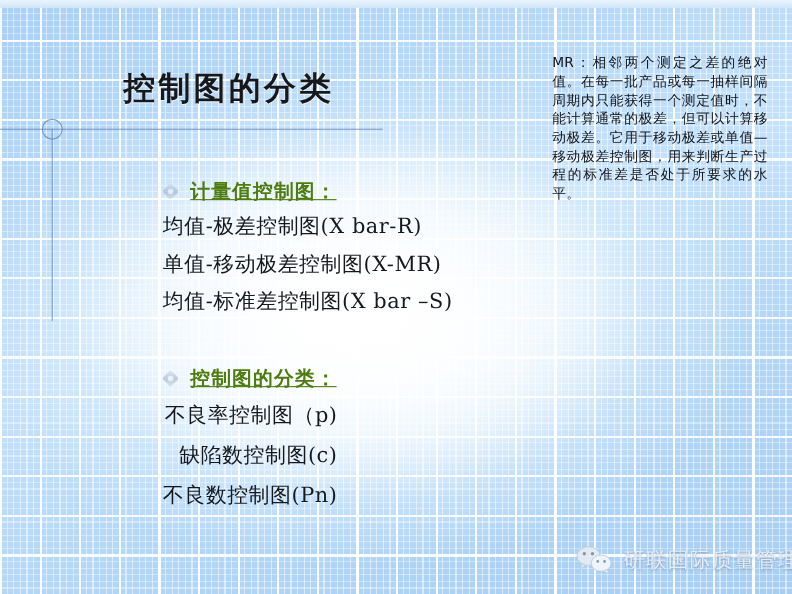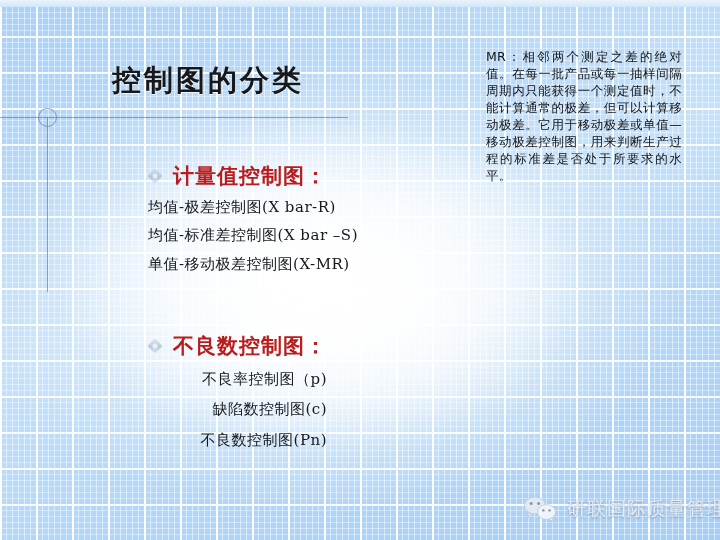--- a/index.html
+++ b/index.html
@@ -156,50 +156,52 @@
   .bullet::after {
     width: 5px;
     height: 5px;
     background: #e8eef6;
     border-radius: 50%;
     transform: translate(-50%,-50%);
   }
 
   .head-text {
     font-family: "DejaVu Serif", "Liberation Serif", serif;
-    font-size: 21px;
+    font-size: 18px;
     font-weight: 700;
-    color: #b91c1c;
+    color: #4d7c0f;
     letter-spacing: 1px;
     white-space: nowrap;
+    text-decoration: underline;
   }
 
   .line {
     font-family: "DejaVu Serif", "Liberation Serif", serif;
-    font-size: 15px;
+    font-size: 19px;
     color: #15181d;
     letter-spacing: 0.5px;
     white-space: nowrap;
     margin-top: 7px;
   }
   #block-measured .line { line-height: 1.42; }
   #block-counted  .line { line-height: 1.42; margin-top: 9px; text-align: right; }
 
   
   .note {
     position: absolute;
     left: 486px;
     top: 48px;
     width: 196px;
     font-family: "DejaVu Sans", "Liberation Sans", sans-serif;
     font-size: 12.5px;
     line-height: 17px;
     color: #101318;
     text-align: justify;
     letter-spacing: 0.2px;
+    padding-left: 16px;
   }
 
   
   .watermark {
     position: absolute;
     left: 520px;
     top: 494px;
     display: flex;
     align-items: center;
     gap: 7px;
@@ -237,28 +239,28 @@
   <div class="deco-circle"></div>
 
   <div class="title">控制图的分类</div>
 
   <div class="block" id="block-measured">
     <div class="block-head">
       <span class="bullet"></span>
       <span class="head-text">计量值控制图：</span>
     </div>
     <div class="line">均值-极差控制图(X bar-R)</div>
+    <div class="line">单值-移动极差控制图(X-MR)</div>
     <div class="line">均值-标准差控制图(X bar –S)</div>
-    <div class="line">单值-移动极差控制图(X-MR)</div>
   </div>
 
   <div class="block" id="block-counted">
     <div class="block-head">
       <span class="bullet"></span>
-      <span class="head-text">不良数控制图：</span>
+      <span class="head-text">控制图的分类：</span>
     </div>
     <div class="line">不良率控制图（p)</div>
     <div class="line">缺陷数控制图(c)</div>
     <div class="line">不良数控制图(Pn)</div>
   </div>
 
   <div class="note">MR：相邻两个测定之差的绝对值。在每一批产品或每一抽样间隔周期内只能获得一个测定值时，不能计算通常的极差，但可以计算移动极差。它用于移动极差或单值—移动极差控制图，用来判断生产过程的标准差是否处于所要求的水平。</div>
 
   <div class="watermark">
     <span class="wechat-icon">

